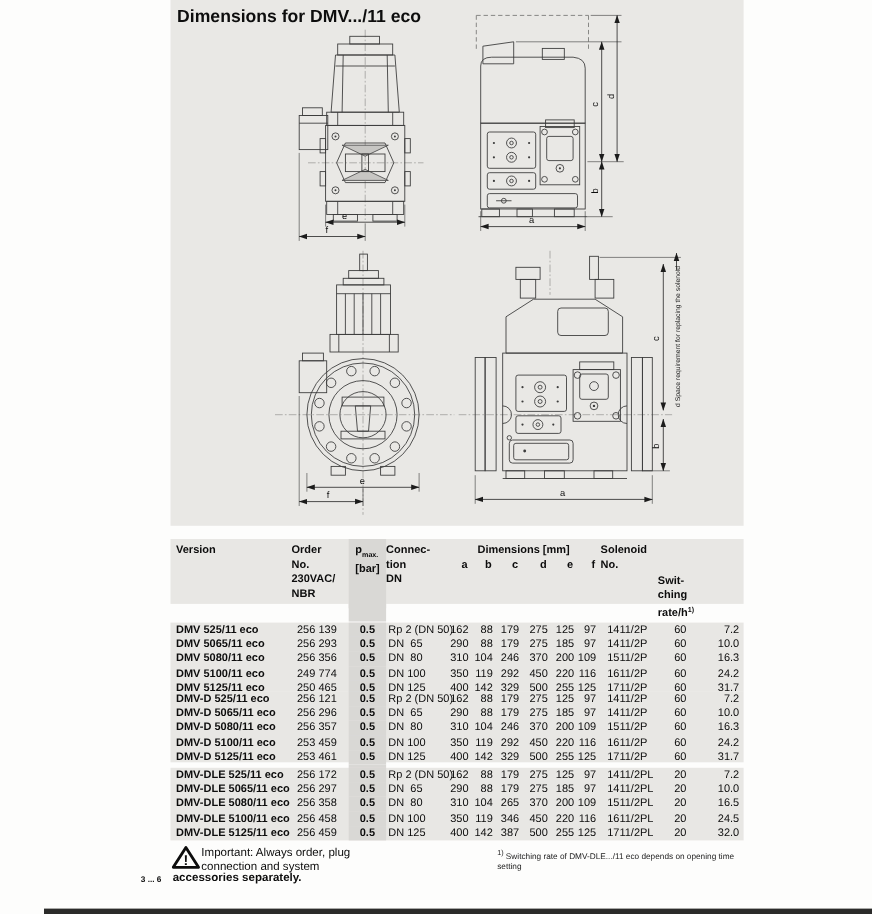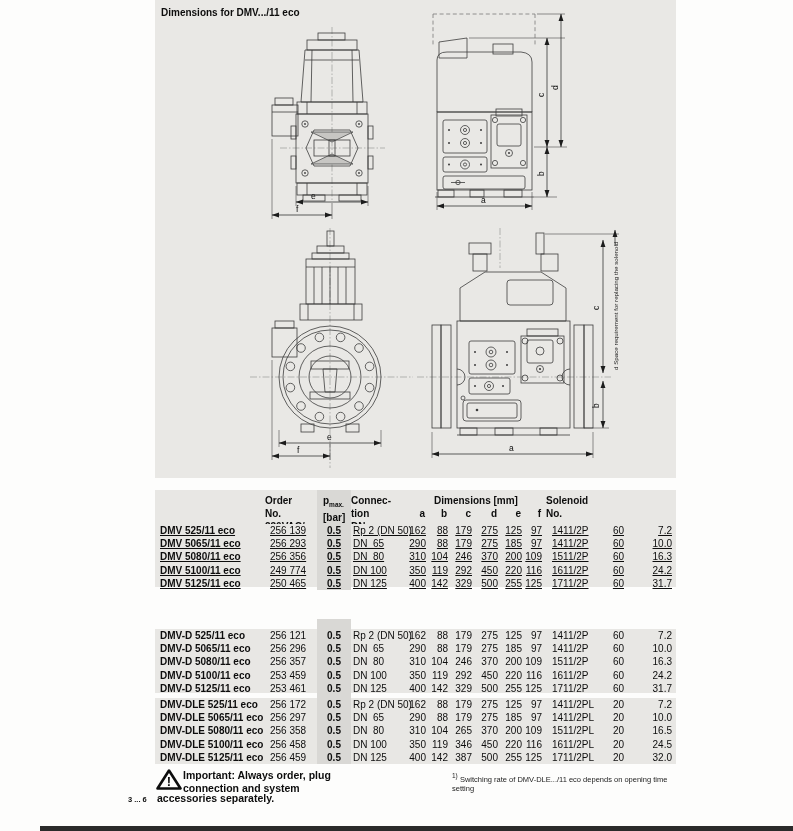--- a/index.html
+++ b/index.html
@@ -1,40 +1,40 @@
 <!DOCTYPE html>
 <html><head>
 <meta charset="utf-8">
 <style>
   html,body{margin:0;padding:0}
   body{
     width:793px;height:831px;position:relative;background:#fdfdfc;
     font-family:"Liberation Sans",sans-serif;color:#0d0d0d;overflow:hidden;
   }
   .panel{position:absolute;left:155px;top:0;width:521px;height:478px;background:#e9e8e5;}
-  .title{position:absolute;left:161px;top:7px;font-size:10px;font-weight:bold;}
+  .title{position:absolute;left:161px;top:7px;font-size:16px;font-weight:bold;}
   svg.drawings{position:absolute;left:155px;top:0;width:521px;height:478px;}
   .ln{stroke:#3c3c3c;fill:none;stroke-width:0.8;}
   .hatch{stroke:#3c3c3c;fill:#c7c6c3;stroke-width:0.7;}
   .dim{stroke:#1c1c1c;stroke-width:0.7;fill:none;}
   .ext{stroke:#2a2a2a;stroke-width:0.5;fill:none;}
   .cl{stroke:#8f8f8c;stroke-width:0.6;stroke-dasharray:7 2 1.5 2;fill:none;}
   .dsh{stroke:#7a7a78;stroke-width:0.8;stroke-dasharray:4 2.6;fill:none;}
   text.dl{font-size:8.5px;fill:#0d0d0d;}
   text.vnote{font-size:6.2px;fill:#1a1a1a;}
 
   
   .tgrid{position:absolute;left:155px;width:521px;display:grid;
     grid-template-columns:5px 105px 52px 34px 55px 24px 22px 24px 26px 24px 20px 52px 30px 1fr;
     font-size:10px;}
   .thead{top:490px;height:59px;background:#e8e7e4;font-weight:bold;line-height:13.2px;}
   .thead > div{padding-top:4px;}
   .tblock{background:#e8e7e4;grid-auto-rows:13.2px;}
   .tblock > div{display:flex;align-items:center;}
-  #block0{top:524px;height:63px;text-decoration:underline;}
+  #block0{top:566px;height:63px;}
   #block1{top:629px;height:64px;}
   #block2{top:698px;height:66px;}
   .pmaxstrip{position:absolute;left:317px;width:34px;background:#d9d8d5;}
   .hcell-version{grid-column:2;}
   .hcell-order{grid-column:3;}
   .hcell-pmax{grid-column:4;background:#d9d8d5;padding-left:6px;}
   .hcell-conn{grid-column:5;}
   .hcell-dims{grid-column:6 / span 6;text-align:center;}
   .dimletters{display:grid;grid-template-columns:24px 22px 24px 26px 24px 20px;}
   .dimletters span{text-align:right;padding-right:5px;}
@@ -47,21 +47,21 @@
   .cell.order{padding-left:5px;text-align:center;}
   .cell.pmax{font-weight:bold;background:#d9d8d5;justify-content:center;}
   .cell.conn{white-space:pre;padding-left:2px;}
   .cell.a,.cell.b,.cell.c,.cell.d,.cell.e,.cell.f{justify-content:flex-end;padding-right:4px;}
   .cell.sol{padding-left:6px;}
   .cell.rate{justify-content:flex-end;padding-right:4px;}
   .cell.weight{justify-content:flex-end;padding-right:4px;}
 
   .footnote{position:absolute;left:452px;top:772px;font-size:7.5px;color:#1c1c1c;width:230px;}
   .warn-icon{position:absolute;left:156px;top:768px;}
-  .important-lines{position:absolute;left:183px;top:769px;font-size:10.5px;font-weight:bold;line-height:12.5px;}
+  .important-lines{position:absolute;left:183px;top:769px;font-size:10.5px;font-weight:normal;line-height:12.5px;}
   .important-line3{position:absolute;left:157px;top:792px;font-size:10.5px;font-weight:bold;}
   .page-range{position:absolute;left:128px;top:795px;font-size:7.5px;font-weight:bold;}
   .scan-edge-bottom{position:absolute;left:40px;top:826px;width:753px;height:5px;background:#2b2b2a;}
 </style>
 </head>
 <body>
 
 <div class="panel"></div>
 <div class="title">Dimensions for DMV.../11 eco</div>
 
@@ -288,20 +288,21 @@
     <line class="dim" x1="277" y1="454" x2="438" y2="454" marker-start="url(#ar)" marker-end="url(#ar)"></line>
     <text class="dl" x="354" y="451">a</text>
   </g>
 </svg>
 
 <div class="pmaxstrip" style="top:549px;height:4px;"></div>
 <div class="pmaxstrip" style="top:619px;height:10px;"></div>
 <div class="pmaxstrip" style="top:695px;height:10px;"></div>
 
 <div class="tgrid thead">
+  <div class="hcell-version"><span>Version</span></div>
   <div class="hcell-order">
     <div>Order</div>
     <div>No.</div>
     <div>230VAC/</div>
     <div>NBR</div>
   </div>
   <div class="hcell-pmax">
     <div><span>p</span><sub>max.</sub></div>
     <div>[bar]</div>
   </div>

